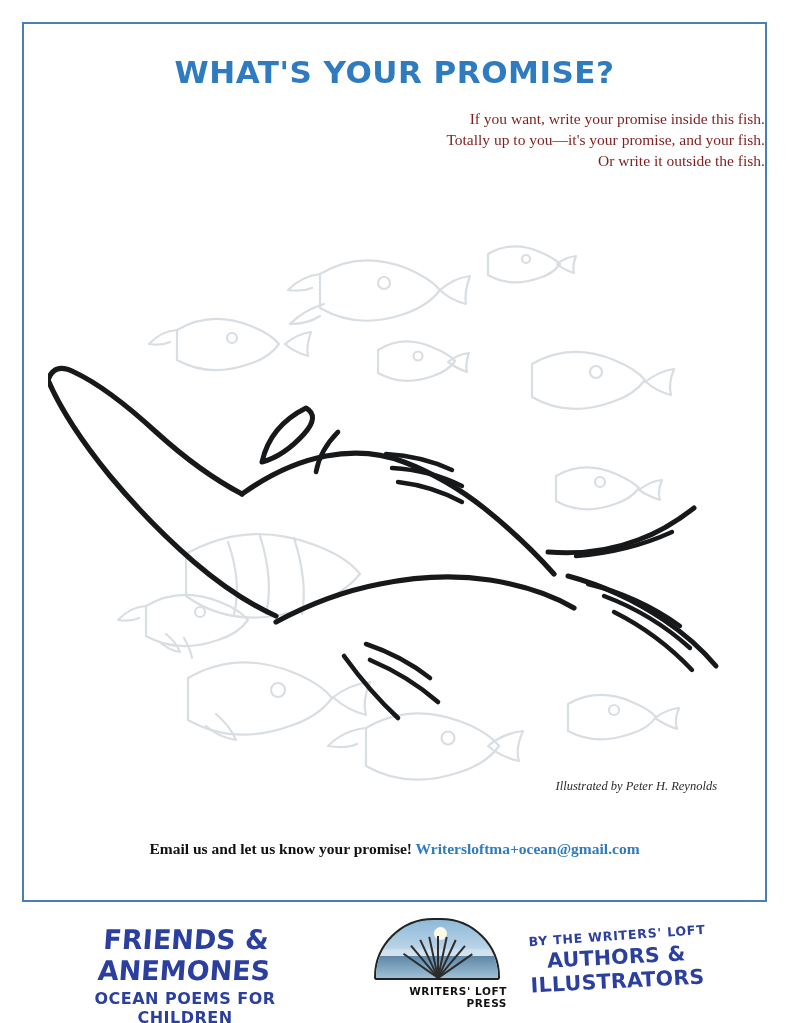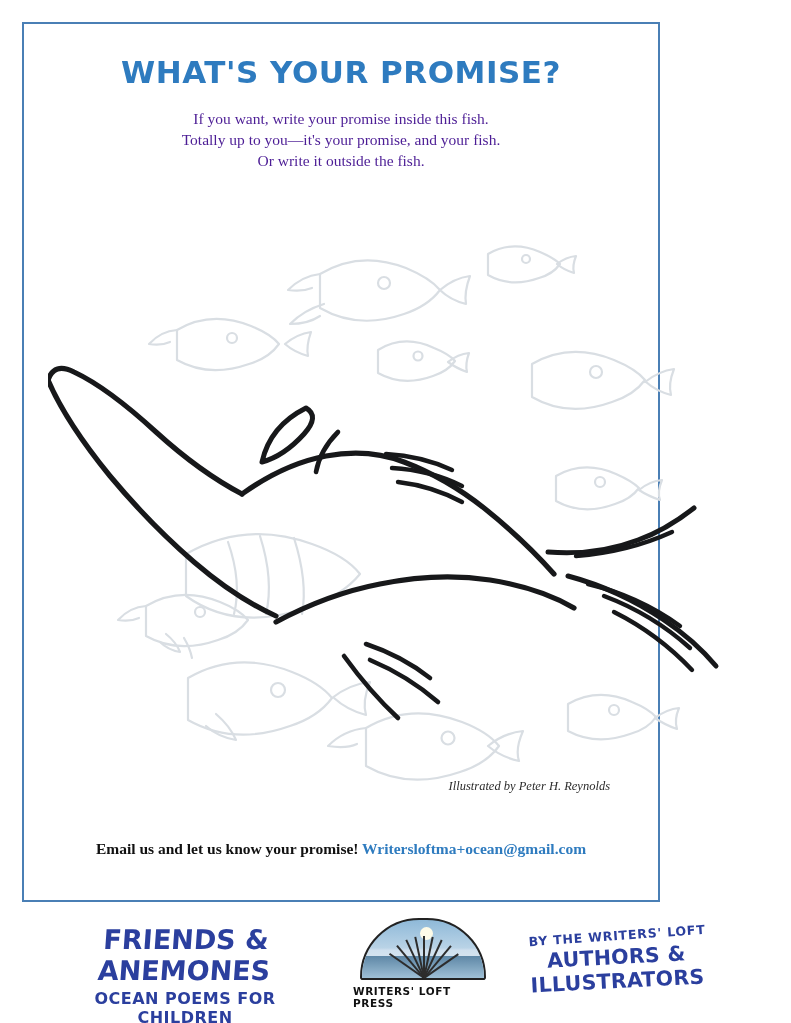--- a/index.html
+++ b/index.html
@@ -18,21 +18,21 @@
   .page {
     position: absolute;
     inset: 0;
   }
 
   
   .frame {
     position: absolute;
     left: 22px;
     top: 22px;
-    width: 638px;
+    width: 745px;
     height: 880px;
     border: 2px solid #4a7fb5;
     box-sizing: border-box;
     background: #fff;
   }
 
   
   .title {
     position: absolute;
     left: 0;
@@ -44,25 +44,25 @@
     font-size: 31px;
     letter-spacing: 0.5px;
     color: #2e7bbf;
   }
 
   .subtitle {
     position: absolute;
     left: 0;
     right: 0;
     top: 84px;
-    text-align: center;
+    text-align: right;
     font-family: "Liberation Serif", serif;
     font-size: 15.5px;
     line-height: 21px;
-    color: #4c1d95;
+    color: #7f1d1d;
   }
 
   
   .art {
     position: absolute;
     left: 24px;
     top: 180px;
     width: 697px;
     height: 590px;
   }
@@ -125,24 +125,24 @@
     font-family: "DejaVu Sans", sans-serif;
     font-weight: bold;
     font-size: 16px;
     color: #2b3f9e;
     margin-top: 3px;
     letter-spacing: 0.5px;
   }
 
   .logo-mid {
     position: absolute;
-    left: 331px;
+    left: 345px;
     top: 6px;
     width: 140px;
-    text-align: left;
+    text-align: right;
   }
   .logo-mid .badge {
     width: 126px;
     height: 62px;
     margin: 0 auto;
     border: 2px solid #222;
     border-radius: 63px 63px 3px 3px;
     background: linear-gradient(#8fb9d8 0%, #b9d3e6 48%, #cfe0ee 52%, #e8eef3 100%);
     position: relative;
     overflow: hidden;

